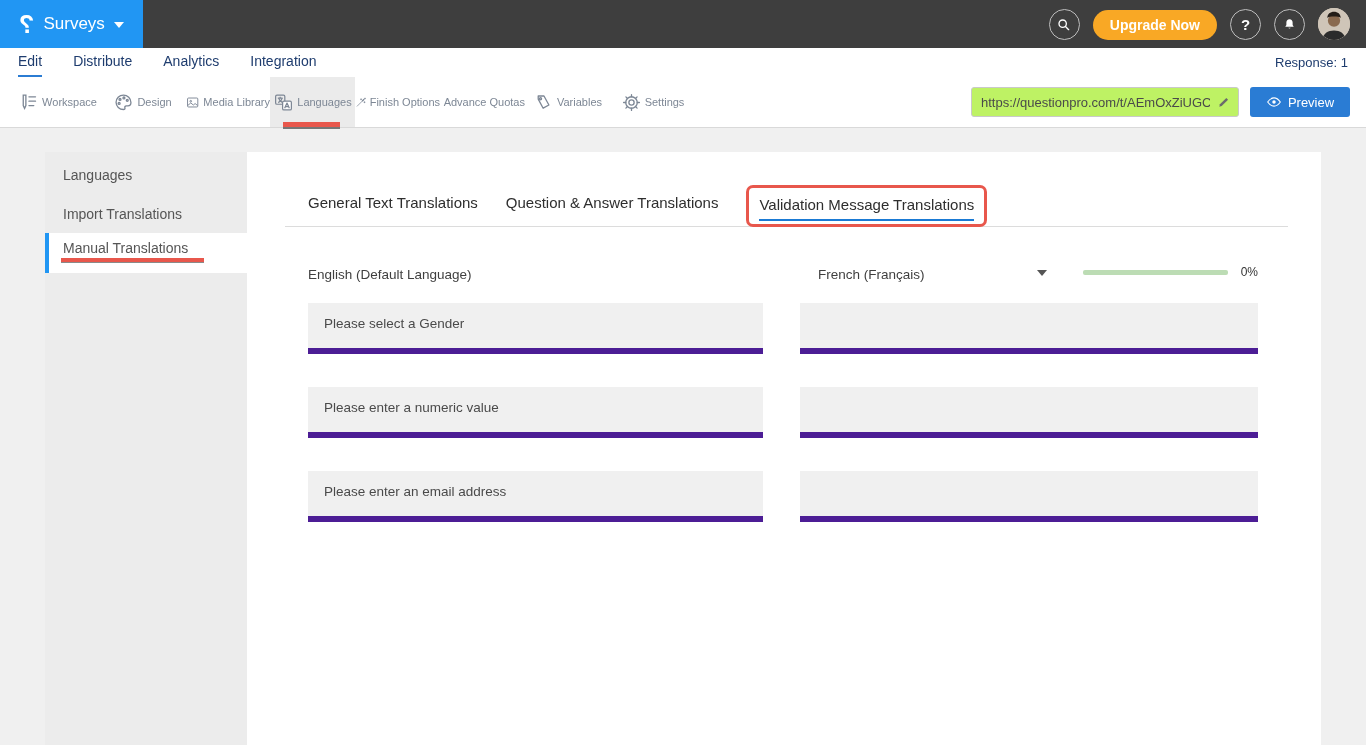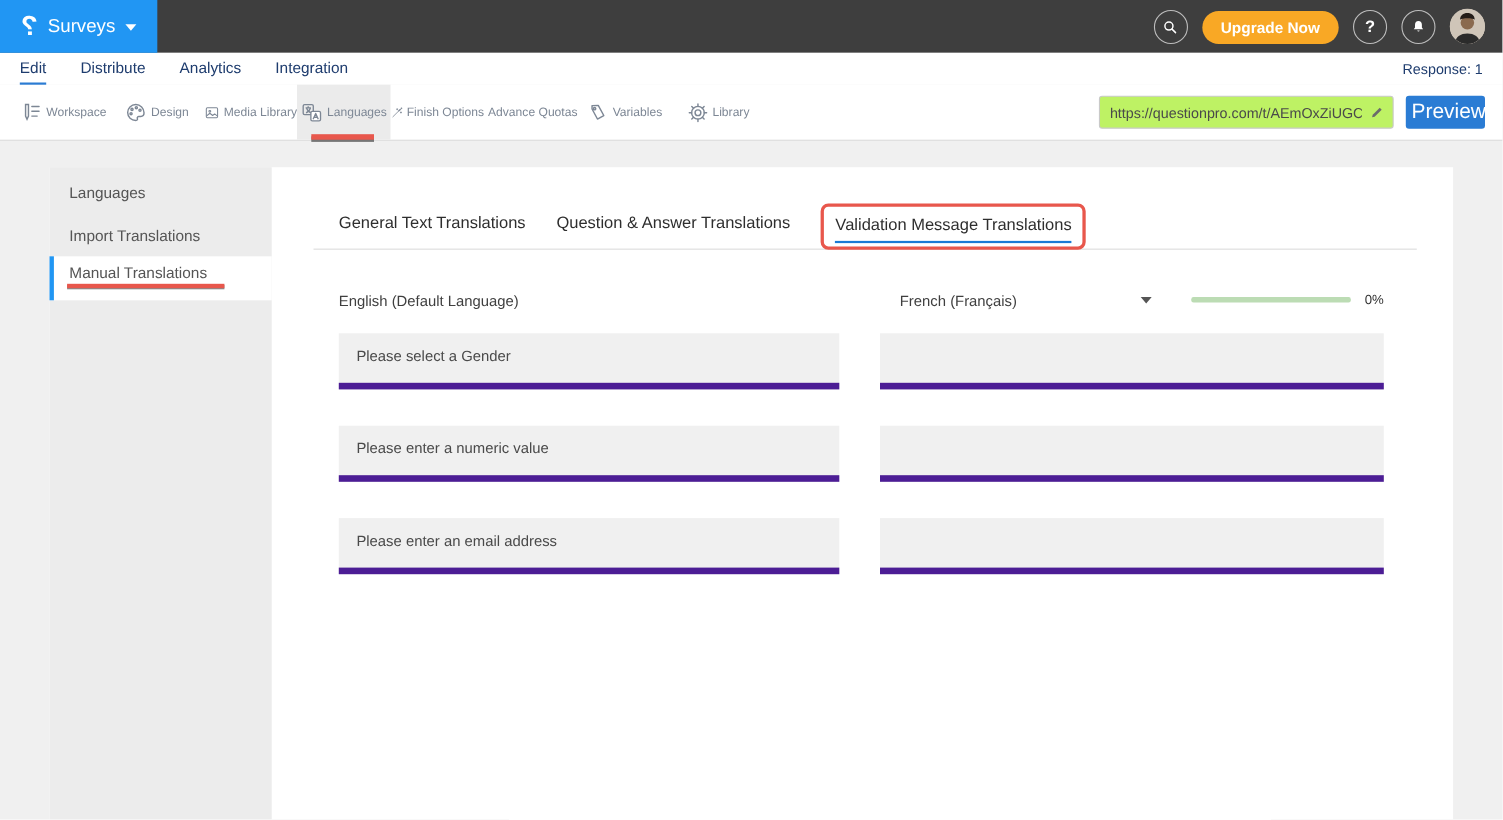--- a/index.html
+++ b/index.html
@@ -31,21 +31,21 @@
   .toolbar { height:51px; background:#fff; border-bottom:1px solid #d9d9d9; display:flex; align-items:stretch; padding-left:15px; }
   .tool { width:85px; display:flex; align-items:center; justify-content:center; gap:3px; color:#7d8795; cursor:pointer; position:relative; }
   .tool svg { width:21px; height:21px; display:block; }
   .tool-label { font-size:11px; white-space:nowrap; }
   .tool.active { background:#ebebeb; }
   .tool-red-underline { position:absolute; bottom:0; left:13px; width:57px; height:5px; background:#e8574c; box-shadow:0 2px 0 #767676; }
   .toolbar-right { margin-left:auto; display:flex; align-items:center; gap:11px; padding-right:16px; }
   .url-box { width:268px; height:30px; background:#bef264; border:1px solid #c9c9c9; border-radius:3px; display:flex; align-items:center; overflow:hidden; }
   .url-text { flex:1; font-size:13px; color:#4a4a4a; padding:0 2px 0 9px; white-space:nowrap; overflow:hidden; }
   .url-edit { width:28px; height:100%; display:flex; align-items:center; justify-content:center; cursor:pointer; flex:none; }
-  .preview-btn { width:72px; height:30px; background:#2a7cd4; border-radius:3px; color:#fff; font-size:19px; display:flex; align-items:center; justify-content:center; gap:6px; cursor:pointer; }
+  .preview-btn { width:100px; height:30px; background:#2a7cd4; border-radius:3px; color:#fff; font-size:13px; display:flex; align-items:center; justify-content:center; gap:6px; cursor:pointer; }
 
   
   .page { padding-top:24px; }
   .panel { margin:0 45px; width:1276px; height:593px; background:#fff; display:flex; }
   .sidebar { width:202px; background:#ececec; padding-top:3px; flex:none; }
   .side-item { height:39px; display:flex; align-items:center; padding-left:18px; font-size:14px; color:#555; cursor:pointer; }
   .side-item.active { height:40px; background:#fff; border-left:4px solid #2196f3; padding-left:14px; display:block; padding-top:7px; }
   .side-red-underline { width:143px; height:4px; background:#e8574c; box-shadow:0 1px 0 #8a8a8a; margin-top:2px; margin-left:-2px; }
 
   .content { flex:1; padding:0 63px 0 61px; }
@@ -178,21 +178,21 @@
       <circle cx="8.6" cy="7.8" r="1.2"></circle>
     </svg>
     <span class="tool-label">Variables</span>
   </div>
   <div class="tool">
     <svg viewBox="0 0 24 24" fill="none" stroke="#7d8795" stroke-width="1.5" stroke-linecap="round">
       <circle cx="12" cy="12" r="3"></circle>
         <circle cx="12" cy="12" r="6.6"></circle>
       <path d="M12 3v2.5M12 18.5V21M3 12h2.5M18.5 12H21M5.6 5.6l1.8 1.8M16.6 16.6l1.8 1.8M18.4 5.6l-1.8 1.8M7.4 16.6l-1.8 1.8"></path>
     </svg>
-    <span class="tool-label">Library</span>
+    <span class="tool-label">Settings</span>
   </div>
   <div class="toolbar-right">
     <div class="url-box">
       <span class="url-text">https://questionpro.com/t/AEmOxZiUGC</span>
       <span class="url-edit">
         <svg viewBox="0 0 24 24" width="14" height="14">
           <path d="M4 20l1-4L16 5l3 3L8 19z" fill="#6b6b6b"></path>
         </svg>
       </span>
     </div>

